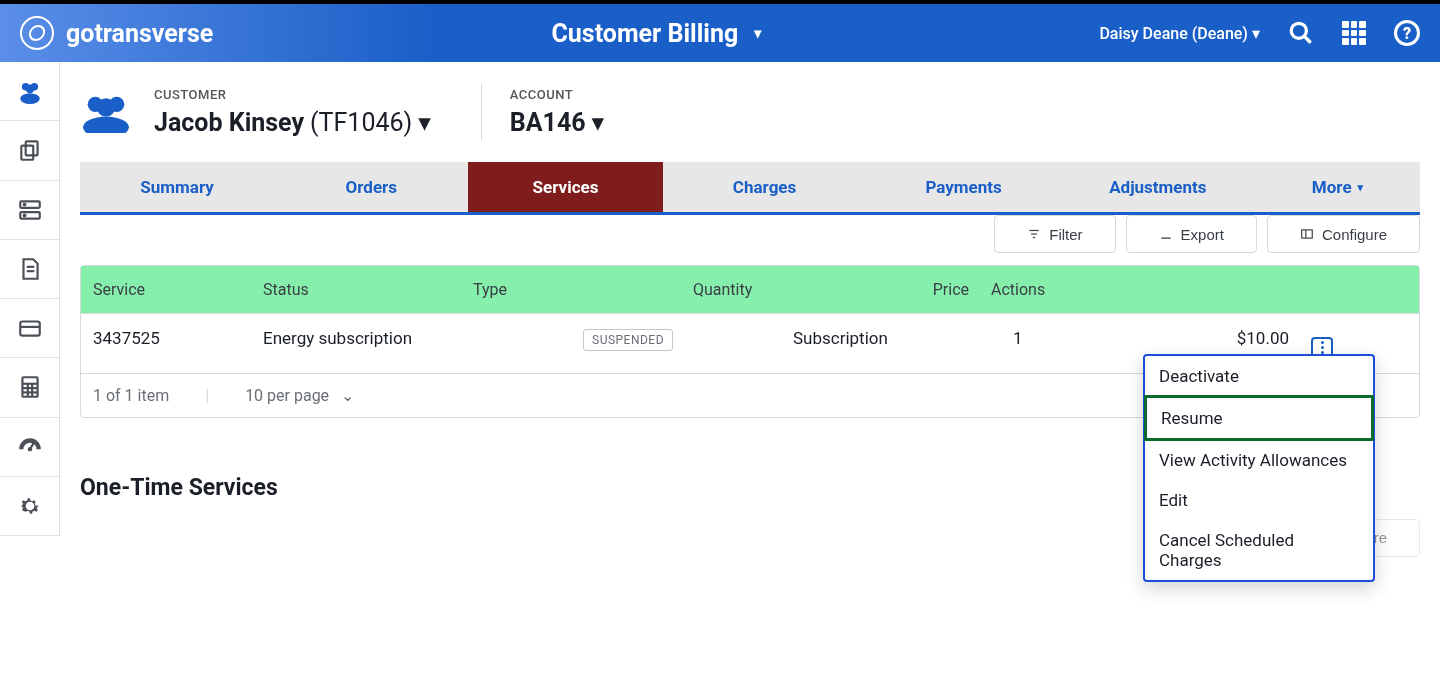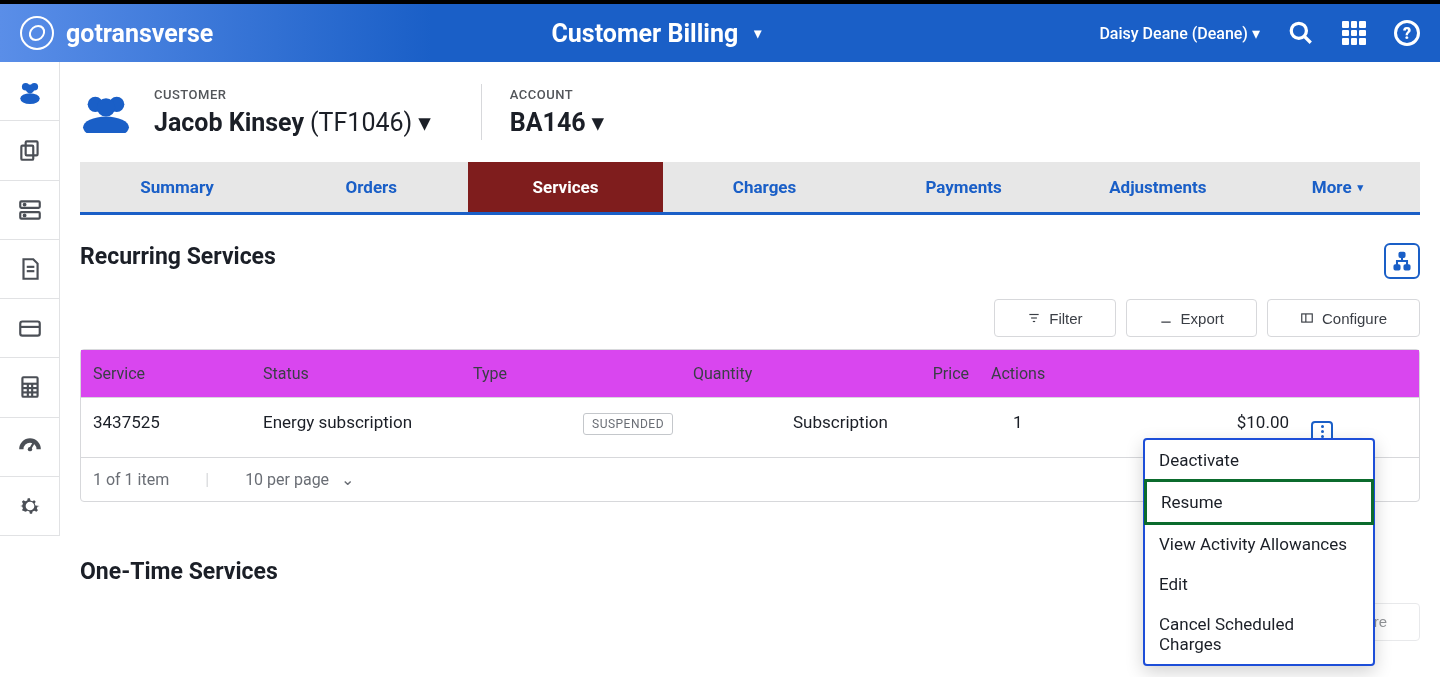--- a/index.html
+++ b/index.html
@@ -38,21 +38,21 @@
 .tab.active{background:#7f1d1d;color:#fff}
 .tab .chev{font-size:11px;margin-left:6px}
 .tab.inv{flex:1.05}
 .section{padding:0 20px}
 .sec-hdr{display:flex;justify-content:space-between;align-items:flex-start;margin:28px 0 20px 0}
 .sec-title{font-size:23px;font-weight:700;color:#1b1f27}
 .org-btn{width:36px;height:36px;border:2px solid #1a5fc7;border-radius:6px;display:flex;align-items:center;justify-content:center;color:#1a5fc7;cursor:pointer}
 .toolbar{display:flex;justify-content:flex-end;gap:10px;margin-bottom:12px}
 .tool-btn{border:1px solid #d7d8db;background:#fff;color:#3a3e45;font-size:15px;height:38px;padding:0 32px;border-radius:4px;display:flex;align-items:center;gap:8px;cursor:pointer}
 .table{border:1px solid #d7d8db;border-radius:4px}
-.thead{display:flex;background:#d946ef;border-bottom:1px solid #d7d8db;color:#3a3e45;font-size:16px}
+.thead{display:flex;background:#86efac;border-bottom:1px solid #d7d8db;color:#3a3e45;font-size:16px}
 .th,.td{padding:14px 12px}
 .trow{display:flex;border-bottom:1px solid #d7d8db;font-size:17px;color:#1b1f27;position:relative}
 .col-svc{width:170px}
 .col-name{width:320px}
 .col-stat{width:210px}
 .col-type{width:220px}
 .col-qty{width:130px}
 .col-price{width:170px;text-align:right}
 .col-act{width:78px;text-align:left;padding-left:10px}
 .badge{border:1px solid #c4c7cb;color:#6a6e75;font-size:12px;padding:3px 8px;border-radius:3px;letter-spacing:0.5px}
@@ -204,31 +204,20 @@
       <div class="tab inv">Charges</div>
       <div class="tab">Payments</div>
       <div class="tab">Adjustments</div>
       <div class="tab more">
         <span>More</span>
         <span class="chev">▾</span>
       </div>
     </div>
 
     <div class="section">
-      <div class="sec-hdr">
-        <div class="sec-title">Recurring Services</div>
-        <div class="org-btn">
-          <svg width="20" height="20" viewBox="0 0 24 24" fill="none" stroke="currentColor" stroke-width="2.5">
-              <rect x="9" y="2" width="6" height="5" rx="1" fill="currentColor"></rect>
-              <rect x="3" y="17" width="6" height="5" rx="1" fill="currentColor"></rect>
-              <rect x="15" y="17" width="6" height="5" rx="1" fill="currentColor"></rect>
-              <path d="M12 7v5M6 17v-5h12v5"></path>
-            </svg>
-        </div>
-      </div>
 
       <div class="toolbar">
         <button class="tool-btn">
           <svg width="14" height="14" viewBox="0 0 24 24" stroke="currentColor" stroke-width="2">
               <line x1="4" y1="6" x2="20" y2="6"></line>
               <line x1="7" y1="12" x2="17" y2="12"></line>
               <line x1="10" y1="18" x2="14" y2="18"></line>
             </svg>
           <span>Filter</span>
         </button>

